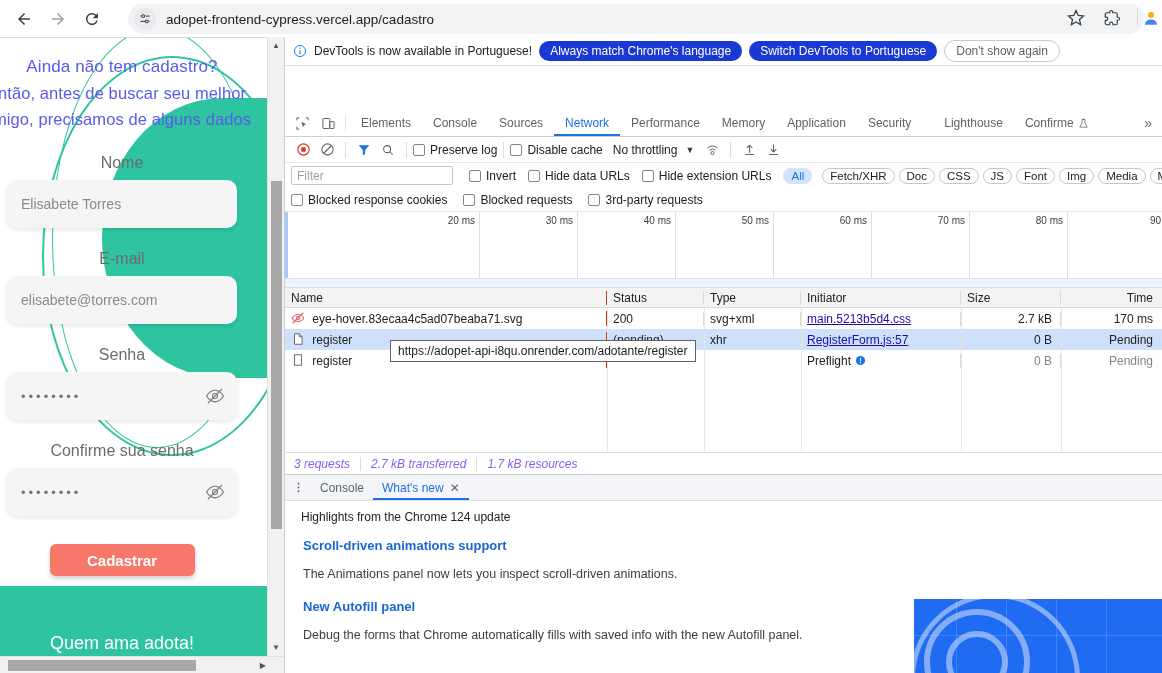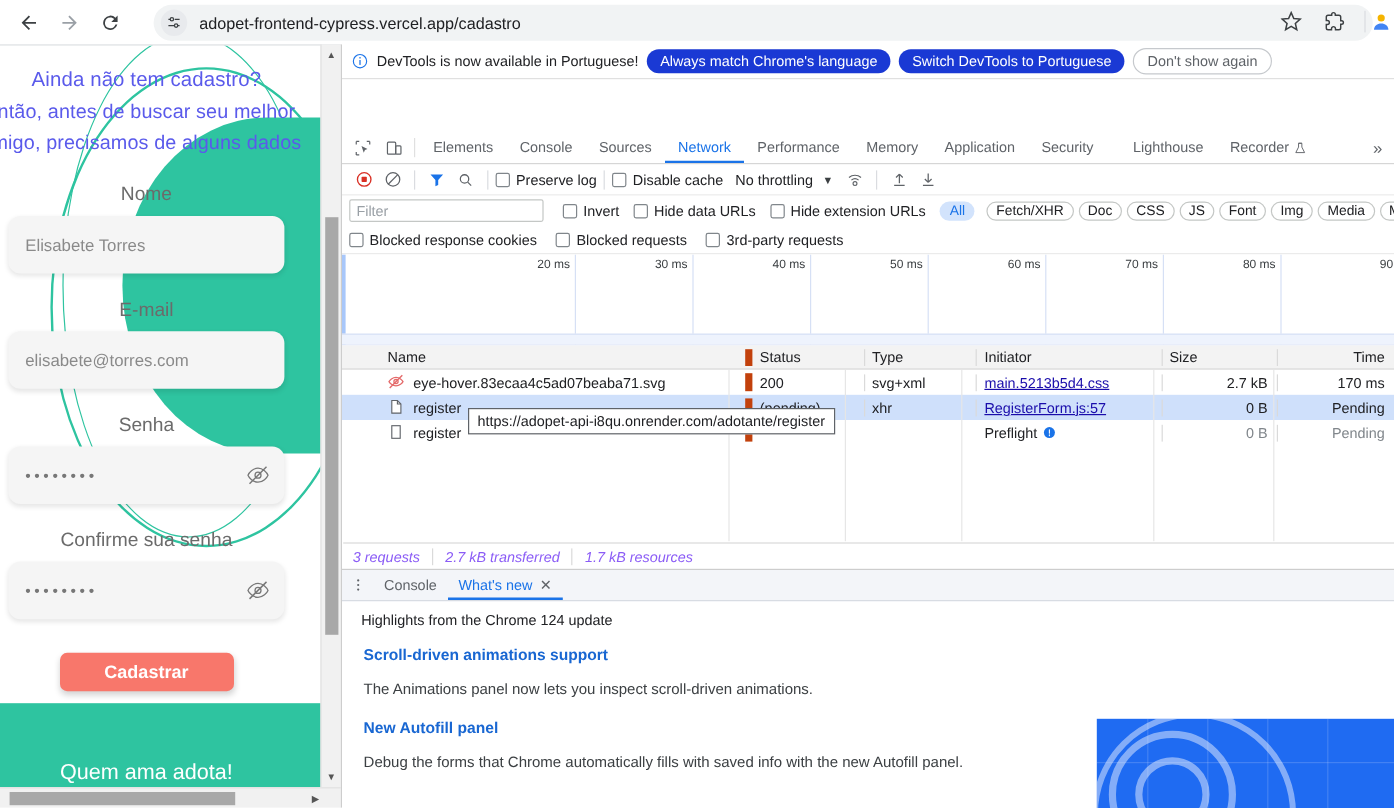--- a/index.html
+++ b/index.html
@@ -188,21 +188,21 @@
   .ov-label { position:absolute; top: 3px; right: 4px; font-size: 10px; color: #3c4043; }
   #ov-leftmark { position:absolute; left:0; top:0; bottom:0; width:3px; background:#a8c7fa; }
   #ov-strip { position:absolute; left:0; right:0; bottom:0; height:9px; background:#eef3fd; border-top:1px solid #d6e0f5; }
   
   #req-table { position:relative; background:#fff; }
   #req-head {
     height: 20px; display:flex; align-items:center; background:#f3f3f3;
     border-bottom: 1px solid #dadada; font-size: 12px; color:#202124;
   }
   #req-head div, .req-row > div { padding-left: 6px; overflow:hidden; white-space:nowrap; }
-  .col-name { width: 322px; border-right: 6px solid #c2410c; margin-left: 32px; }
+  .col-name { width: 322px; border-right: 1px solid #c2410c; }
   .col-status { width: 97px; border-right: 1px solid #dadada; }
   .col-type { width: 97px; border-right: 1px solid #dadada; }
   .col-init { width: 160px; border-right: 1px solid #dadada; }
   .col-size { width: 100px; border-right: 1px solid #dadada; text-align: right; padding-right: 8px; }
   .col-time { width: 100px; text-align: right; padding-right: 8px; }
   .req-row { height: 21px; display:flex; align-items:center; font-size:12px; color:#202124; }
   .req-row.selected { background: #cfe0fb; }
   .req-row.dim .col-init, .req-row.dim .col-size, .req-row.dim .col-time { color: #80868b; }
   .row-icon { width: 14px; height: 14px; margin-right: 4px; flex: none; display:inline-block; vertical-align:-2px;}
   .link { color: #1a0dab; text-decoration: underline; cursor: pointer; }
@@ -390,21 +390,21 @@
     <div class="dt-tab">Elements</div>
     <div class="dt-tab">Console</div>
     <div class="dt-tab">Sources</div>
     <div class="dt-tab active">Network</div>
     <div class="dt-tab">Performance</div>
     <div class="dt-tab">Memory</div>
     <div class="dt-tab">Application</div>
     <div class="dt-tab">Security</div>
     <div class="dt-tab" style="padding-left:22px;">Lighthouse</div>
     <div class="dt-tab">
-      <span>Recorder</span>
+      <span>Confirme</span>
       <svg width="11" height="11" viewBox="0 0 24 24" style="margin-left:4px">
         <path d="M9 3v7L4 20h16l-5-10V3z" fill="none" stroke="#5f6368" stroke-width="1.7"></path>
         <path d="M9 3h6" stroke="#5f6368" stroke-width="1.7"></path>
         </svg>
     </div>
     <div id="dt-more">»</div>
   </div>
 
   <div id="net-toolbar">
     <div class="ic">

